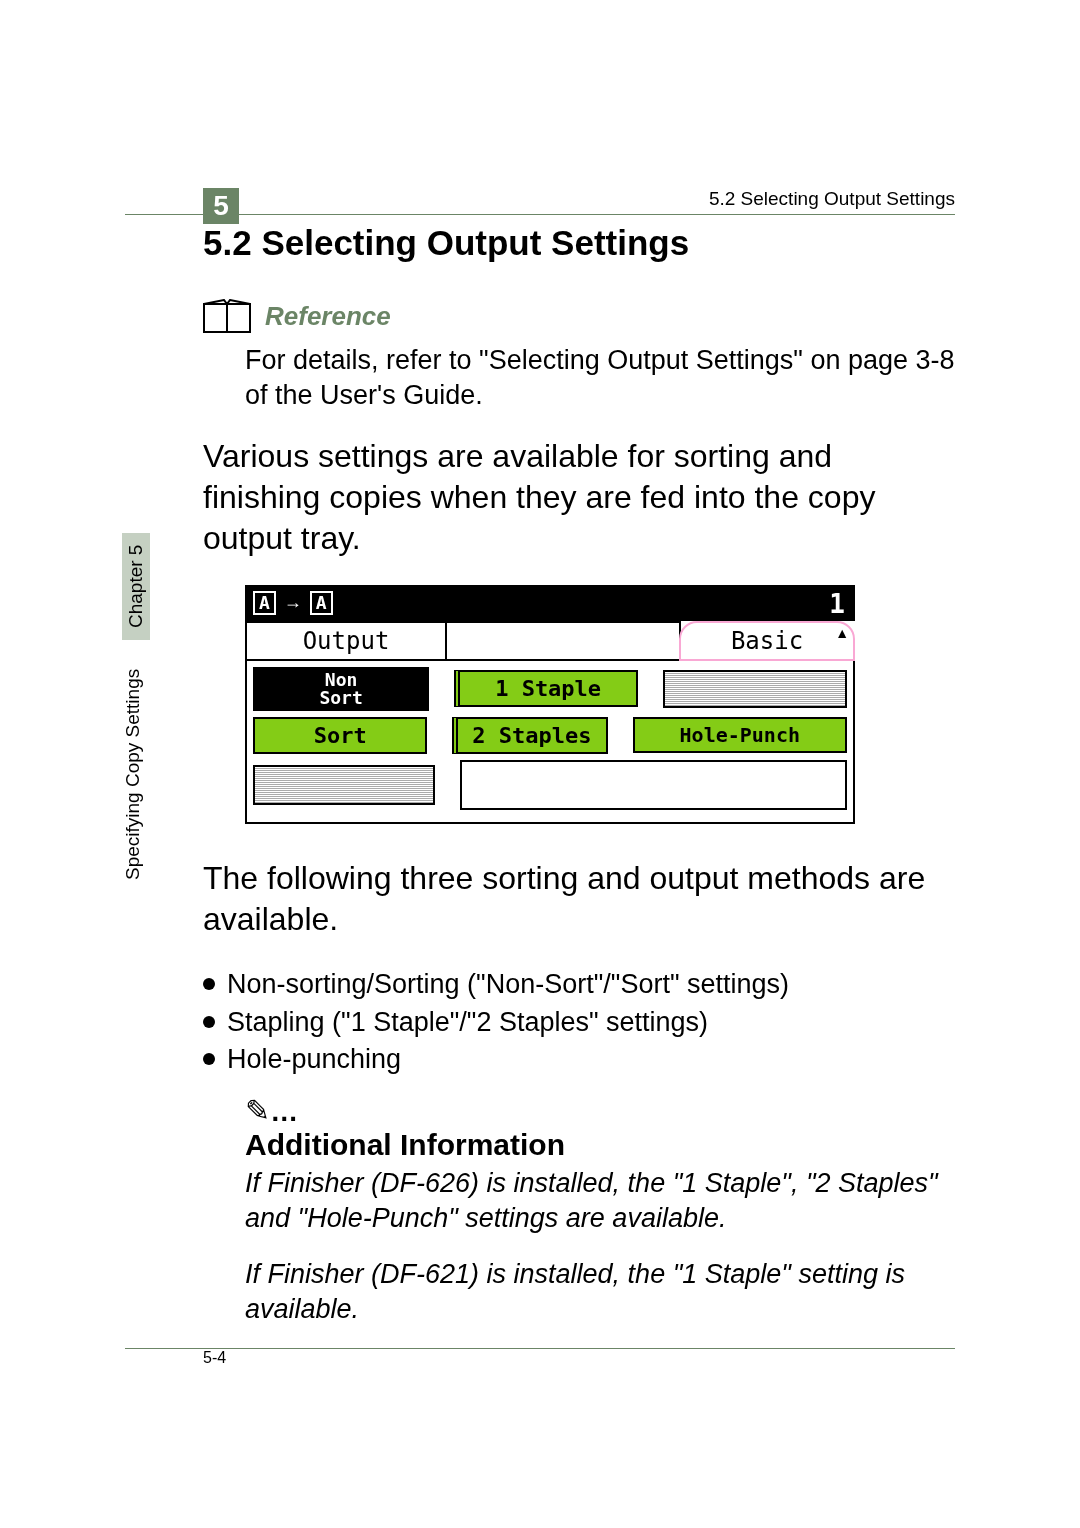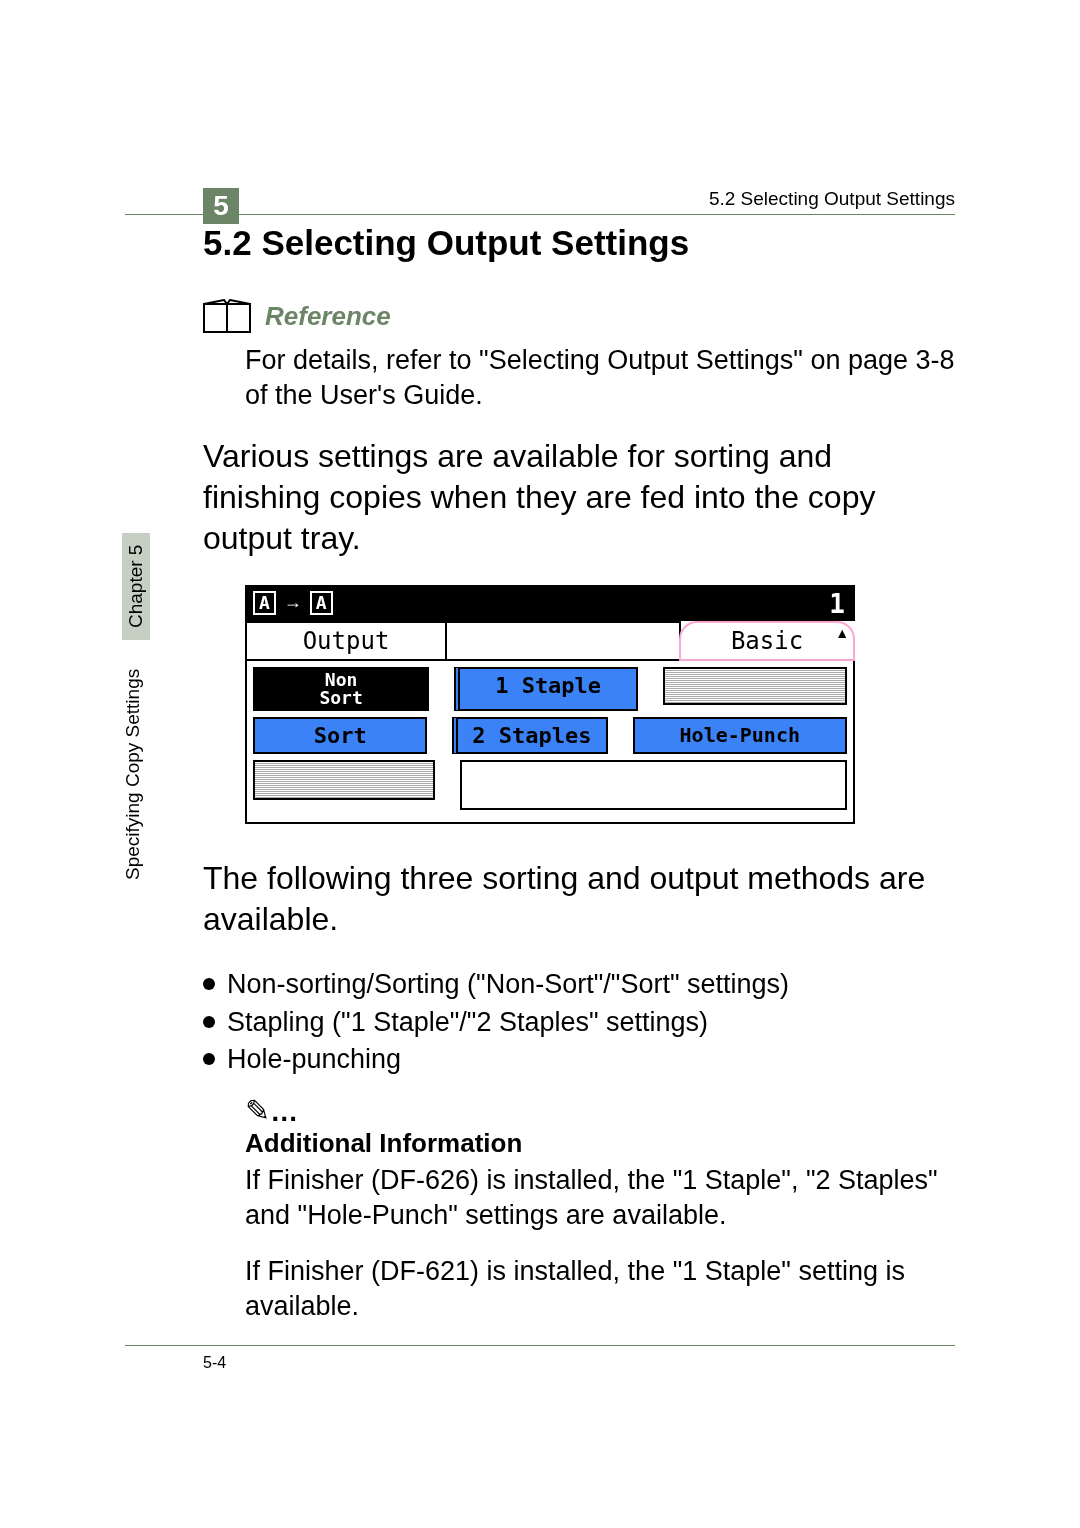--- a/index.html
+++ b/index.html
@@ -146,27 +146,28 @@
     }
     .scr-body {
       border: 2px solid #000;
       border-top: none;
       padding: 6px;
     }
     .scr-row {
       display: flex;
       gap: 25px;
       margin-bottom: 6px;
+      align-items: center;
     }
     .scr-btn {
       border: 2px solid #000;
       font-family: monospace;
       font-weight: bold;
       text-align: center;
-      background: #3b82f6;
+      background: #84cc16;
     }
     .scr-shaded {
       background: repeating-linear-gradient(0deg, #aaa 0 1px, #fff 1px 2px);
     }
     .scr-nonsort {
       width: 182px;
       font-size: 18px;
       line-height: 1;
       padding: 2px 0;
       background: #000;
@@ -205,39 +206,40 @@
       padding-left: 120px;
       font-size: 30px;
       margin-bottom: 0;
     }
     .note-icon {
       font-size: 30px;
     }
     .note-dots { font-weight: bold; font-size: 28px; letter-spacing: 4px; }
     .addl-heading {
       padding-left: 120px;
-      font-size: 26px;
+      font-size: 30px;
       font-weight: bold;
       margin-bottom: 4px;
     }
     .addl-body {
       padding-left: 120px;
       font-size: 27px;
+      font-style: italic;
       line-height: 1.28;
       margin-bottom: 22px;
     }
     .footer-hr {
       border: none;
       border-top: 1px solid #6b8566;
       margin-top: 6px;
     }
     .page-num {
       padding-left: 78px;
       font-size: 16px;
-      margin-top: 8px;
+      margin-top: 0;
     }
     .side-label {
       position: absolute;
       left: 122px;
       top: 880px;
       transform: rotate(-90deg);
       transform-origin: left top;
       font-size: 19px;
       white-space: nowrap;
     }

